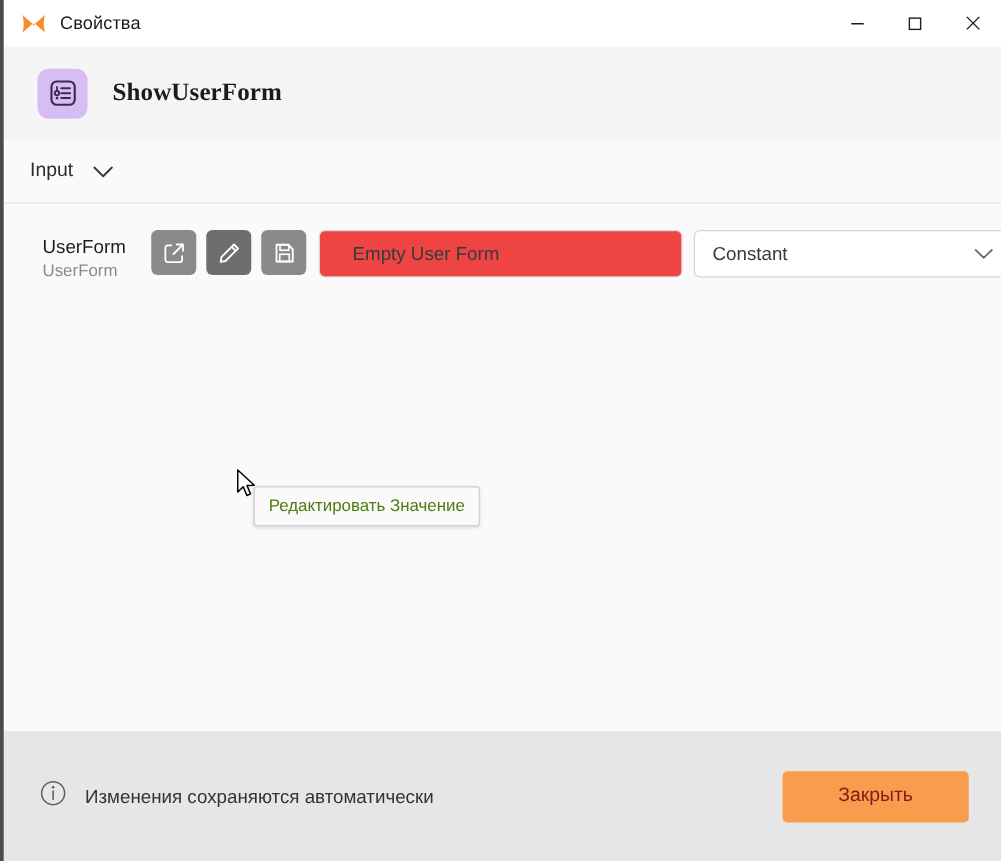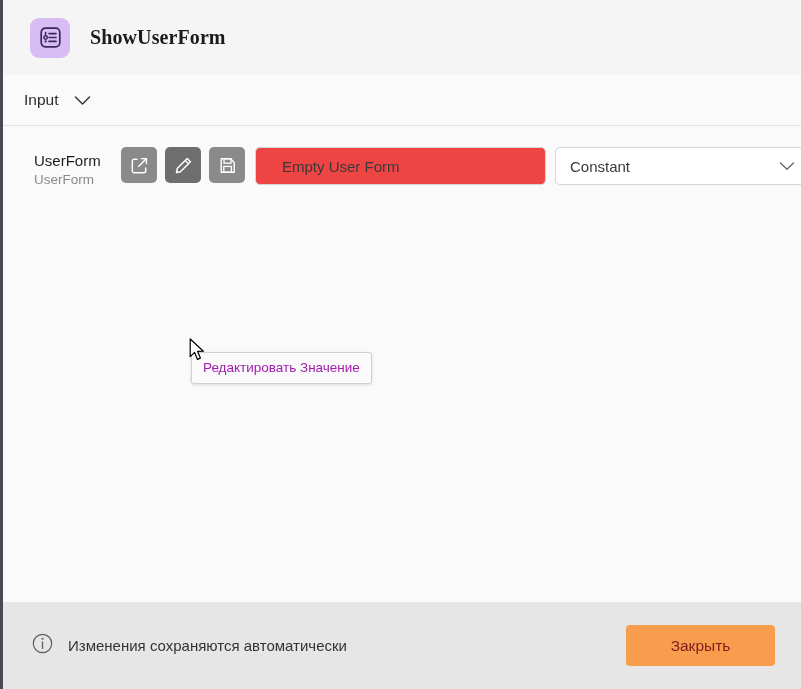--- a/index.html
+++ b/index.html
@@ -176,43 +176,43 @@
     color: #3a3a3a;
   }
   #kind-chevron {
     margin-left: auto;
     display: flex; align-items: center;
   }
 
   
   #tooltip {
     position: absolute;
-    left: 188px;
+    left: 200px;
     top: 226px;
     background: #fafafa;
     border: 1px solid #d0d0d0;
     border-radius: 3px;
     padding: 7px 11px 8px 11px;
     font-size: 13.5px;
-    color: #a21caf;
+    color: #4d7c0f;
     box-shadow: 0 1px 3px rgba(0,0,0,0.13);
     white-space: nowrap;
   }
 
   
   #cursor {
     position: absolute;
     left: 186px;
     top: 212px;
     pointer-events: none;
   }
 
   
   #footer {
-    height: 87px;
+    height: 104px;
     background: #e6e6e6;
     display: flex;
     align-items: center;
     padding: 0 26px 0 29px;
     flex: 0 0 auto;
     position: relative;
   }
   #autosave {
     display: flex;
     align-items: center;
@@ -253,20 +253,49 @@
 </style>
 </head>
 <body>
 
 <div id="bottom-bleed">
   <span id="bleed-text">Инструменты вкладок Вставка</span>
 </div>
 
 <div id="window">
 
+  <div id="titlebar">
+    <span id="app-logo">
+      <svg width="20" height="16" viewBox="0 0 20 16">
+        <path d="M1 1 L9 8 L1 15 Q3 8 1 1 Z" fill="#fa8b28"></path>
+        <path d="M19 1 L11 8 L19 15 Q17 8 19 1 Z" fill="#fa8b28"></path>
+        <path d="M9 8 L11 8 L10 10 Z" fill="#fa8b28"></path>
+      </svg>
+    </span>
+    <span id="title-text">Свойства</span>
+
+    <div id="winctl">
+      <div class="wbtn">
+        <svg width="12" height="12" viewBox="0 0 12 12">
+          <line x1="1" y1="6" x2="11" y2="6" stroke="#1a1a1a" stroke-width="1.1"></line>
+        </svg>
+      </div>
+      <div class="wbtn">
+        <svg width="12" height="12" viewBox="0 0 12 12">
+          <rect x="1.5" y="1.5" width="9" height="9" fill="none" stroke="#1a1a1a" stroke-width="1.1"></rect>
+        </svg>
+      </div>
+      <div class="wbtn close">
+        <svg width="13" height="13" viewBox="0 0 13 13">
+          <line x1="1.5" y1="1.5" x2="11.5" y2="11.5" stroke="#1a1a1a" stroke-width="1.1"></line>
+          <line x1="11.5" y1="1.5" x2="1.5" y2="11.5" stroke="#1a1a1a" stroke-width="1.1"></line>
+        </svg>
+      </div>
+    </div>
+  </div>
 
   <div id="headerband">
     <div id="activity-icon">
       <svg width="23" height="23" viewBox="0 0 23 23">
         <rect x="2.2" y="2.2" width="18.6" height="18.6" rx="4.2" fill="none" stroke="#3b2a55" stroke-width="1.7"></rect>
         <line x1="10" y1="7.6" x2="17" y2="7.6" stroke="#3b2a55" stroke-width="1.6" stroke-linecap="round"></line>
         <line x1="10" y1="11.5" x2="17" y2="11.5" stroke="#3b2a55" stroke-width="1.6" stroke-linecap="round"></line>
         <line x1="10" y1="15.4" x2="17" y2="15.4" stroke="#3b2a55" stroke-width="1.6" stroke-linecap="round"></line>
         <circle cx="6.6" cy="11.5" r="1.7" fill="none" stroke="#3b2a55" stroke-width="1.5"></circle>
         <circle cx="6.6" cy="15.4" r="1.1" fill="#3b2a55"></circle>

